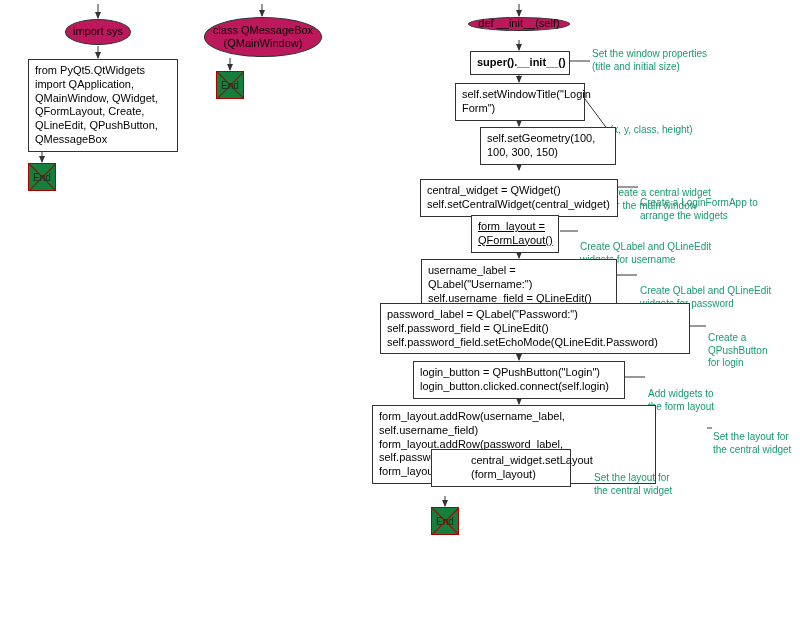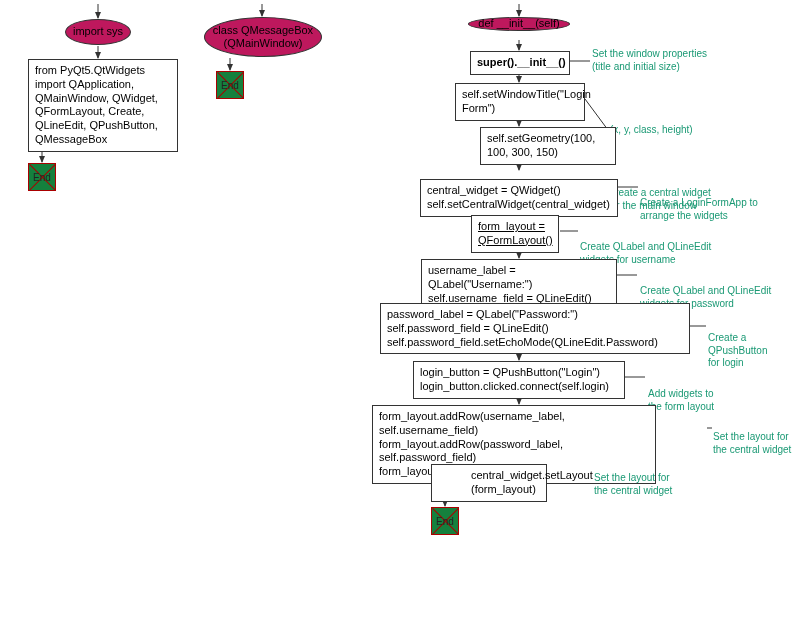--- a/index.html
+++ b/index.html
@@ -166,20 +166,20 @@
 login_button.clicked.connect(self.login)</span></div>
 <div class="comment" style="left:648px; top:388px;"><span style="white-space:pre-line">Add widgets to
 the form layout</span></div>
 
 <div class="box" style="left:372px; top:405px; width:284px; white-space:pre-line;"><span>form_layout.addRow(username_label, self.username_field)
 form_layout.addRow(password_label, self.password_field)
 form_layout.addRow(login_button)</span></div>
 <div class="comment" style="left:713px; top:431px; width:85px;"><span style="white-space:pre-line">Set the layout for
 the central widget</span></div>
 
-<div class="box" style="left:431px; top:464px; width:116px; white-space:pre-line;padding-left:39px;"><span>central_widget.setLayout
+<div class="box" style="left:431px; top:449px; width:140px; white-space:pre-line;padding-left:39px;"><span>central_widget.setLayout
 (form_layout)</span></div>
 <div class="comment" style="left:594px; top:472px;"><span style="white-space:pre-line">Set the layout for
 the central widget</span></div>
 
 <div class="endbox" style="left:431px; top:507px;">
     <span>End</span>
   </div>
 
 </body></html>

